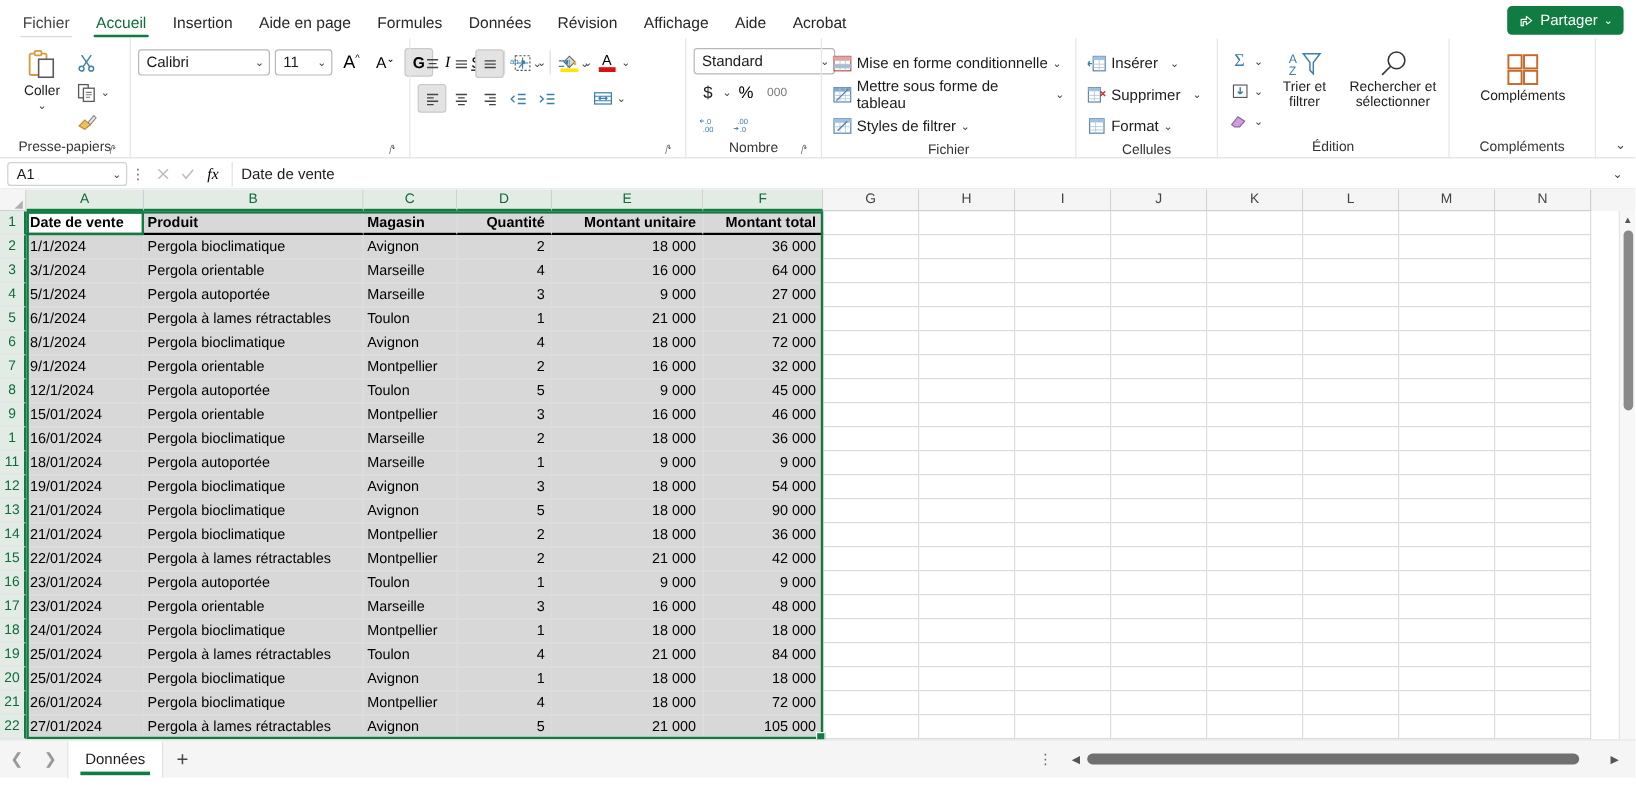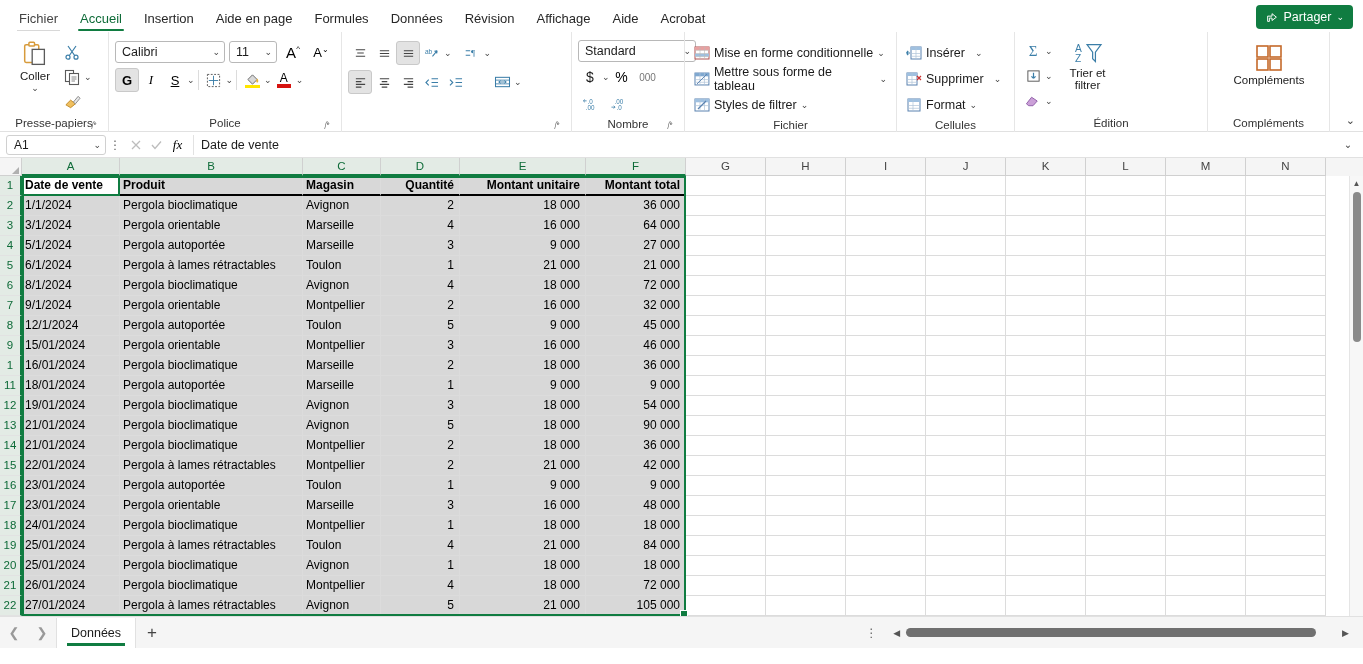--- a/index.html
+++ b/index.html
@@ -253,21 +253,21 @@
             <path d="M10 8 L15 2 L17 4 L12 10 Z" fill="#e8e8e8" stroke="#8a8a8a" stroke-width="1"></path>
           </svg>
         </div>
       </div>
     </div>
     <div class="rgroup-label">Presse-papiers</div>
     <div class="dlg">⭚</div>
   </div>
 
   <div class="rgroup" style="width:233px">
-    <div class="rgroup-body" style="flex-direction:column;padding-top:4px;gap:4px">
+    <div class="rgroup-body" style="flex-direction:row;padding-top:4px;gap:4px">
       <div style="display:flex;align-items:center;gap:4px">
         <div class="combo" style="width:110px">
           <span>Calibri</span>
           <span class="chev">⌄</span>
         </div>
         <div class="combo" style="width:48px">
           <span>11</span>
           <span class="chev">⌄</span>
         </div>
         <div class="sqbtn">
@@ -307,21 +307,20 @@
           <div style="width:15px;height:3px;background:#ffe600;margin-top:-1px"></div>
         </div>
         <span class="chev">⌄</span>
         <div class="sqbtn" style="flex-direction:column;gap:0">
           <span style="font-size:12px;line-height:12px">A</span>
           <div style="width:14px;height:3.5px;background:#d6130f"></div>
         </div>
         <span class="chev">⌄</span>
       </div>
     </div>
-    <div class="rgroup-label">Police</div>
     <div class="dlg">⭚</div>
   </div>
 
   <div class="rgroup" style="width:230px">
     <div class="rgroup-body" style="flex-direction:column;padding-top:5px;gap:5px">
       <div style="display:flex;align-items:center">
         <div class="sqbtn">
           <svg width="15" height="13" viewBox="0 0 16 14">
             <path d="M3 3 H13 M4.5 6.5 H11.5 M3 10 H13" stroke="#444" stroke-width="1.2"></path>
           </svg>
@@ -531,20 +530,27 @@
           <span class="chev">⌄</span>
         </div>
       </div>
       <div class="btn" style="width:58px;margin-left:6px">
         <svg width="30" height="26" viewBox="0 0 32 28">
           <text x="2" y="12" font-size="11" fill="#3b7ea8" font-family="Liberation Sans">A</text>
           <text x="2" y="23" font-size="11" fill="#3b7ea8" font-family="Liberation Sans">Z</text>
           <path d="M15 4 H30 L24 12 V22 L21 19 V12 Z" fill="none" stroke="#3b7ea8" stroke-width="1.3"></path>
         </svg>
         <span class="lbl" style="line-height:12px">Trier et filtrer</span>
+      </div>
+      <div class="btn" style="width:84px;margin-left:4px">
+        <svg width="30" height="26" viewBox="0 0 30 28">
+          <circle cx="18" cy="10" r="7.5" fill="none" stroke="#333" stroke-width="1.4"></circle>
+          <path d="M12.5 15.5 L5 23" stroke="#333" stroke-width="1.4"></path>
+        </svg>
+        <span class="lbl" style="line-height:12px">Rechercher et sélectionner</span>
       </div>
     </div>
     <div class="rgroup-label">Édition</div>
   </div>
 
   <div class="rgroup" style="width:122px">
     <div class="rgroup-body" style="justify-content:center;padding-top:4px">
       <div class="btn" style="width:100px">
         <svg width="32" height="32" viewBox="0 0 32 32">
           <rect x="4" y="4" width="11" height="11" fill="none" stroke="#c5692a" stroke-width="1.6"></rect>

